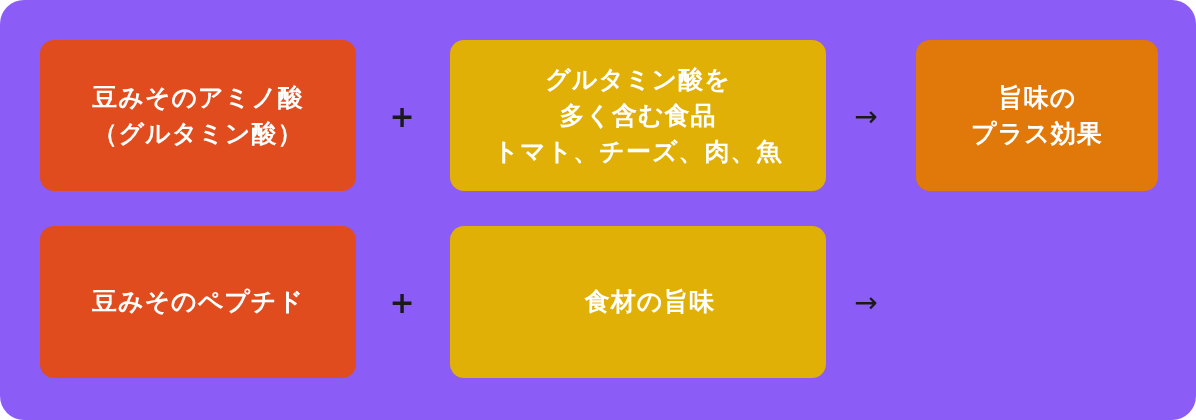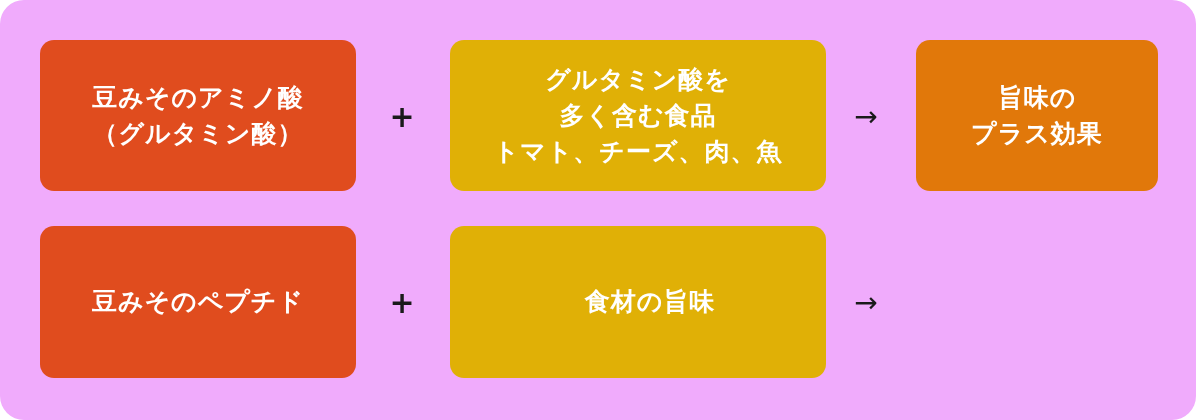--- a/index.html
+++ b/index.html
@@ -12,21 +12,21 @@
       height: 420px;
       overflow: hidden;
       font-family: "DejaVu Sans", "Liberation Sans", sans-serif;
     }
     .panel {
       position: absolute;
       left: 0;
       top: 0;
       width: 1196px;
       height: 420px;
-      background: #f0abfc;
+      background: #8b5cf6;
       border-radius: 24px;
     }
     .box {
       position: absolute;
       border-radius: 14px;
       display: flex;
       align-items: center;
       justify-content: center;
       text-align: center;
       color: #ffffff;

